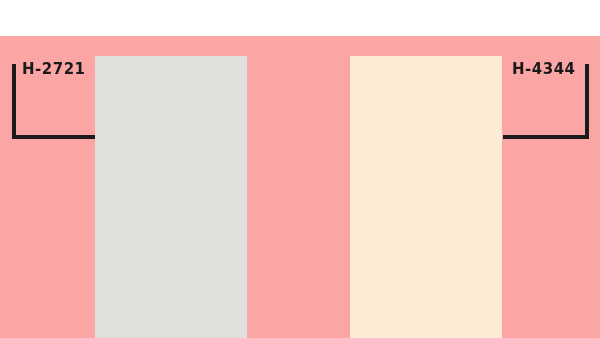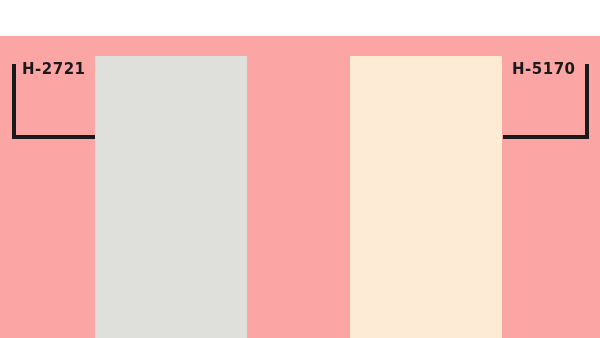--- a/index.html
+++ b/index.html
@@ -89,15 +89,15 @@
 
   <div id="label-left" class="label" style="color: rgb(26, 26, 26);">H-2721</div>
 
   <div id="swatch-right" class="swatch" style="background: rgb(253, 235, 214);"></div>
 
   <div id="bracket-right" class="bracket">
     <div class="vrule" style="background: rgb(26, 26, 26);"></div>
     <div class="hrule" style="background: rgb(26, 26, 26);"></div>
   </div>
 
-  <div id="label-right" class="label" style="color: rgb(26, 26, 26);">H-5170</div>
+  <div id="label-right" class="label" style="color: rgb(26, 26, 26);">H-4344</div>
 
 </div>
 
 </body></html>

